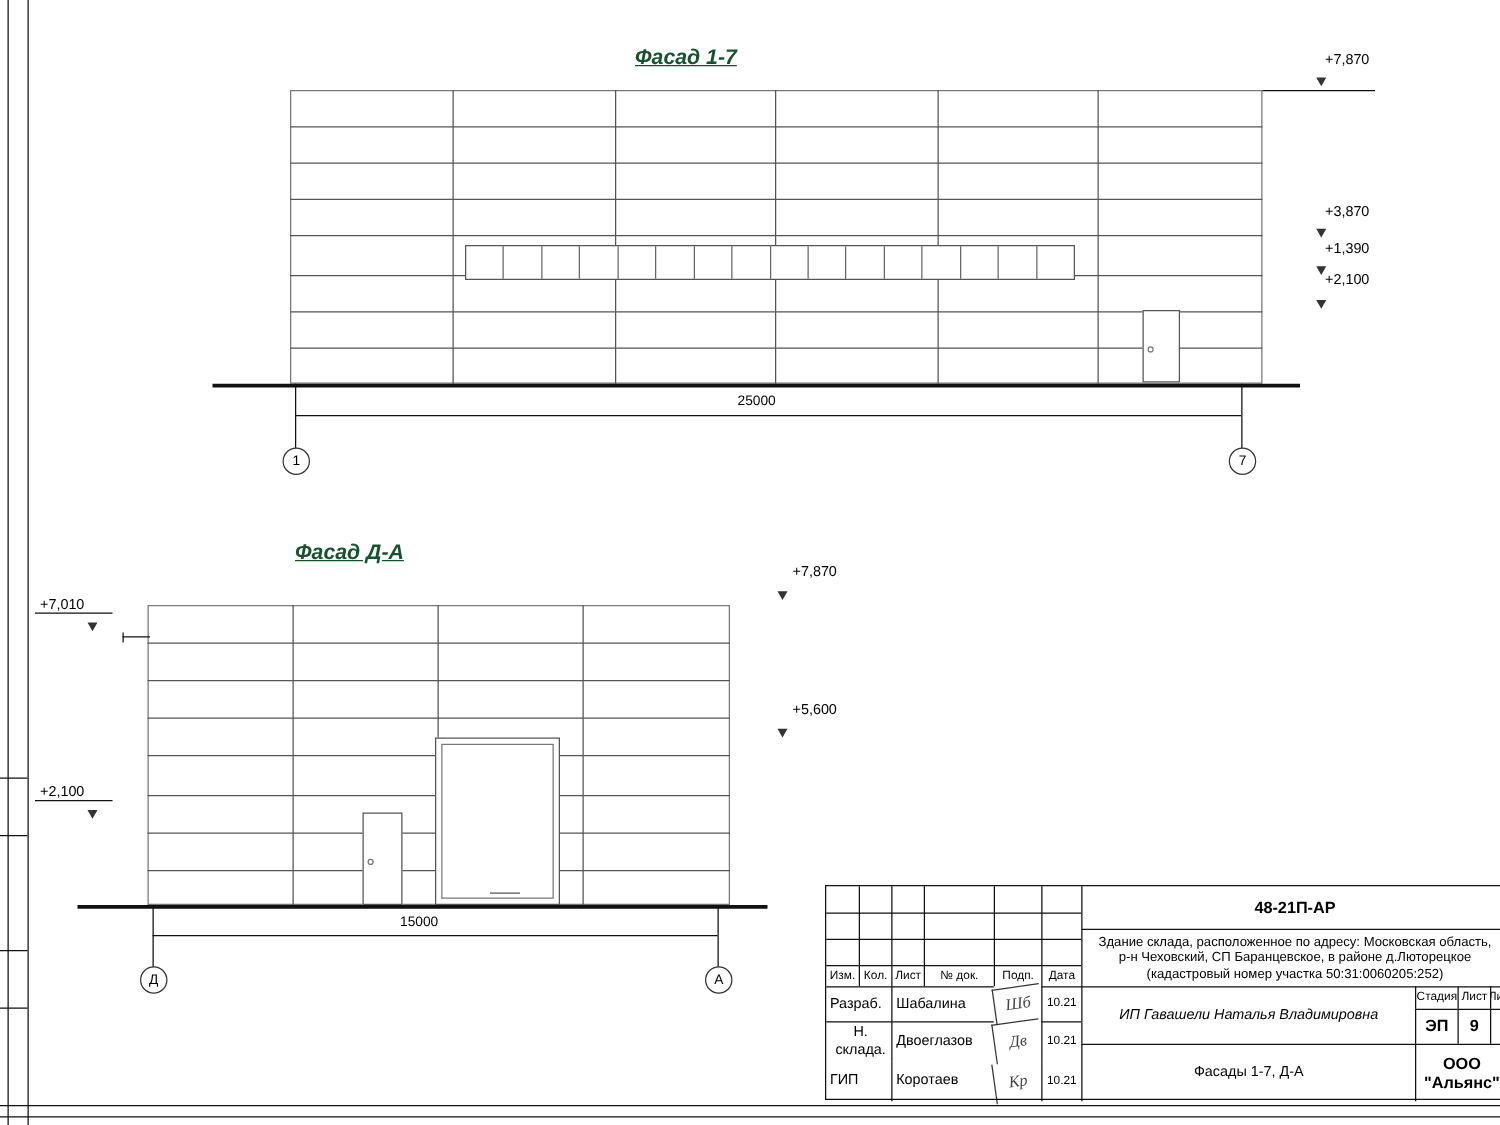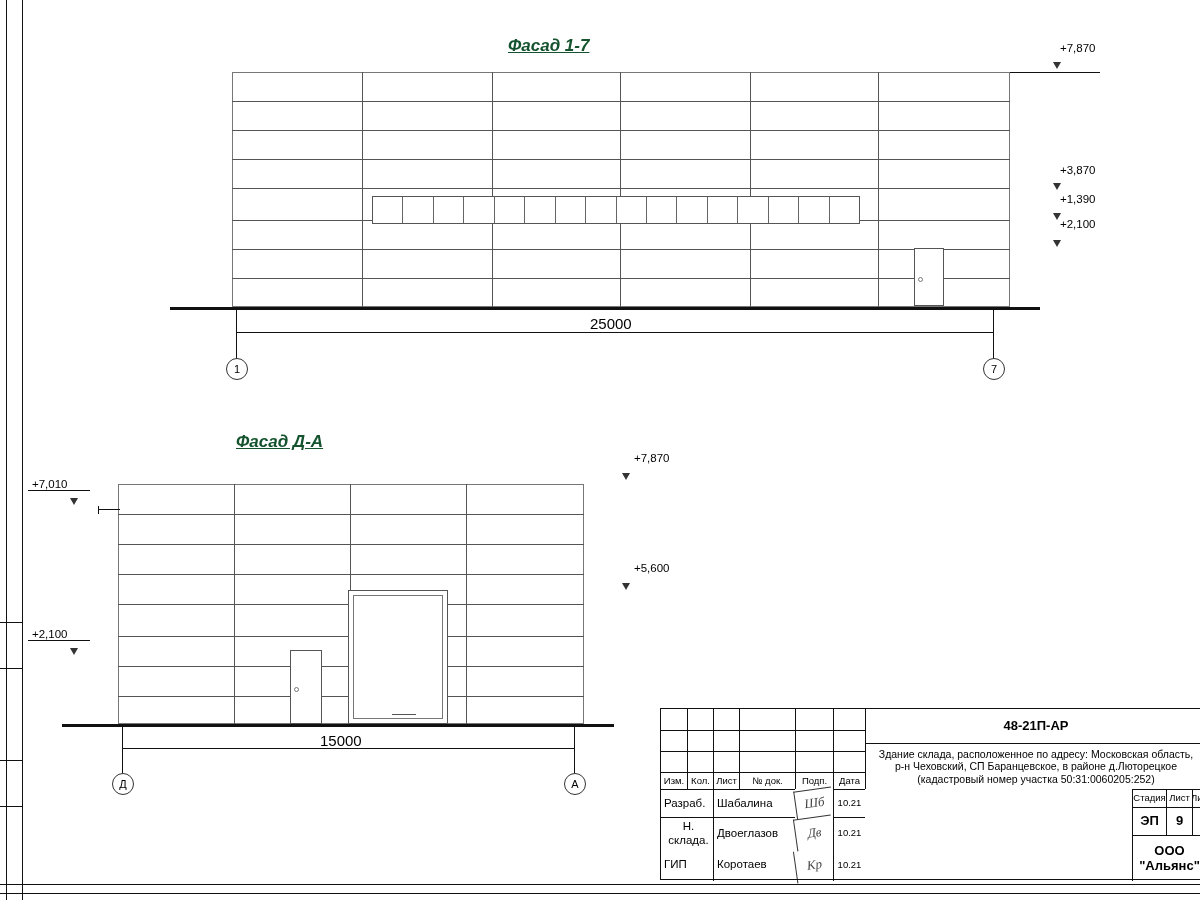--- a/index.html
+++ b/index.html
@@ -77,21 +77,21 @@
   }
   .lvl-mark {
     position: absolute;
     width: 0; height: 0;
     border-left: 4px solid transparent;
     border-right: 4px solid transparent;
     border-top: 7px solid #333;
   }
   .dimtext {
     position: absolute;
-    font-size: 15px;
+    font-size: 11px;
     color: #000;
     white-space: nowrap;
   }
   .axis-bubble {
     position: absolute;
     width: 20px; height: 20px;
     border: 1px solid #333;
     border-radius: 50%;
     font-size: 11px;
     line-height: 20px;
@@ -346,25 +346,27 @@
     <div class="c bl small" style="left:172px; top:140px; width:32px; height:32px;">10.21</div>
 
     <div class="c bl big" style="left:204px; top:0; width:341px; height:34px;">48-21П-АР</div>
 
     <div class="c bl bt" style="left:204px; top:34px; width:341px; height:46px; flex-direction:column; padding:2px 4px;">
       <span>Здание склада, расположенное по адресу: Московская область,</span>
       <span>р-н Чеховский, СП Баранцевское, в районе д.Люторецкое</span>
       <span>(кадастровый номер участка 50:31:0060205:252)</span>
     </div>
 
+    <div class="c bl bt ital mid" style="left:204px; top:80px; width:267px; height:46px;">ИП Гавашели Наталья Владимировна</div>
 
     <div class="c bl bt small" style="left:471px; top:80px; width:34px; height:18px;">Стадия</div>
     <div class="c bl bt small" style="left:505px; top:80px; width:26px; height:18px;">Лист</div>
     <div class="c bl bt small" style="left:531px; top:80px; width:28px; height:18px;">Листов</div>
 
     <div class="c bl bt big" style="left:471px; top:98px; width:34px; height:28px;">ЭП</div>
     <div class="c bl bt big" style="left:505px; top:98px; width:26px; height:28px;">9</div>
     <div class="c bl bt big" style="left:531px; top:98px; width:28px; height:28px;">15</div>
 
+    <div class="c bl bt mid" style="left:204px; top:126px; width:267px; height:46px;">Фасады 1-7, Д-А</div>
     <div class="c bl bt big" style="left:471px; top:126px; width:74px; height:46px;">ООО "Альянс"</div>
   </div>
 
 </div>
 
 </body></html>

